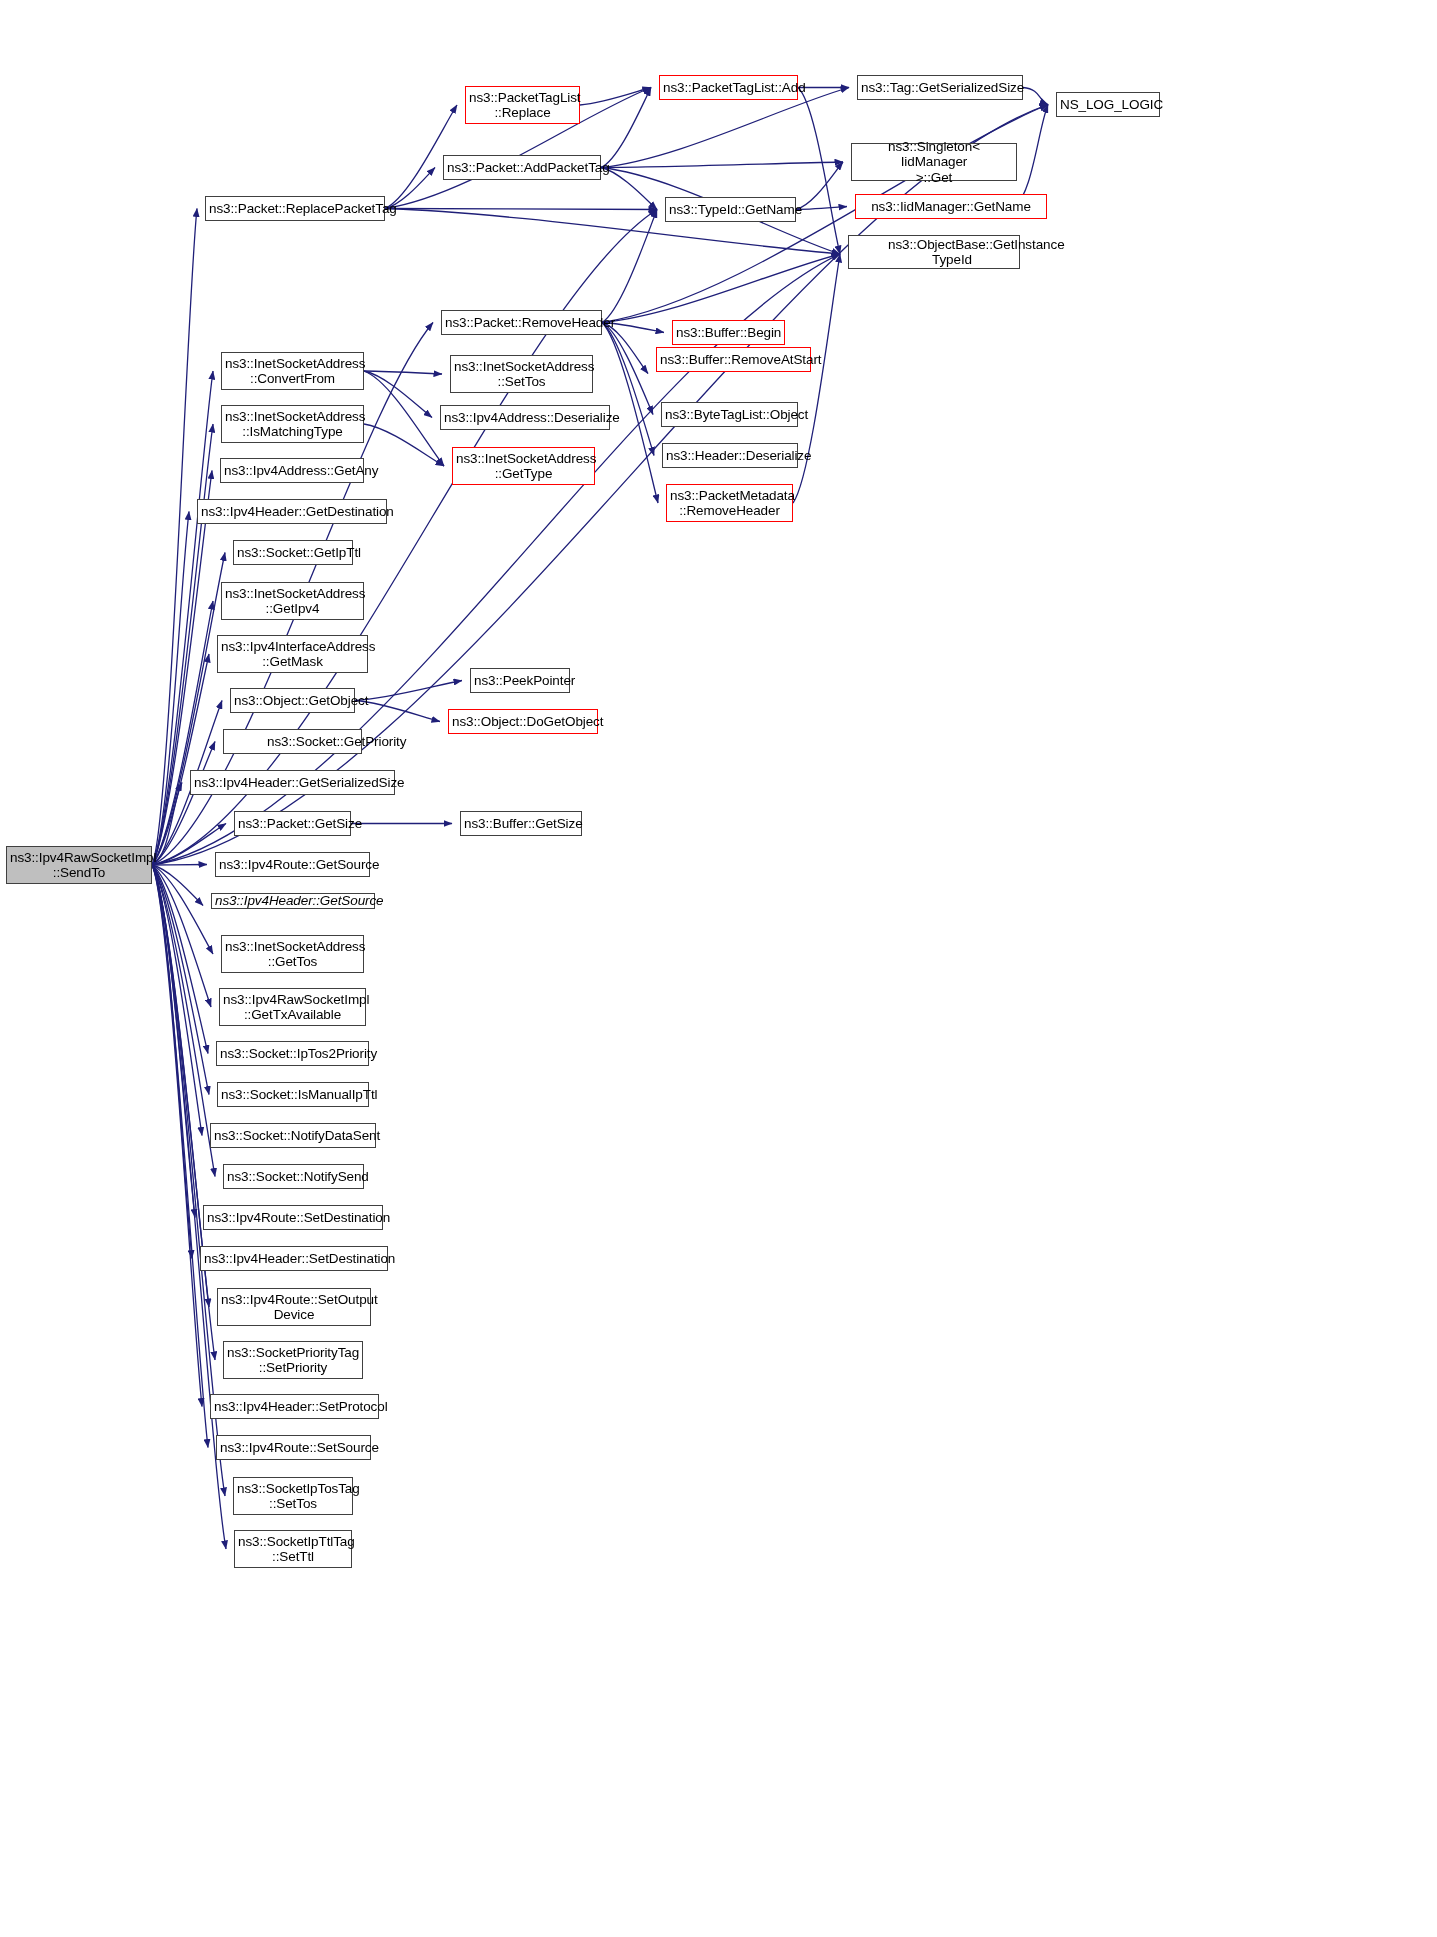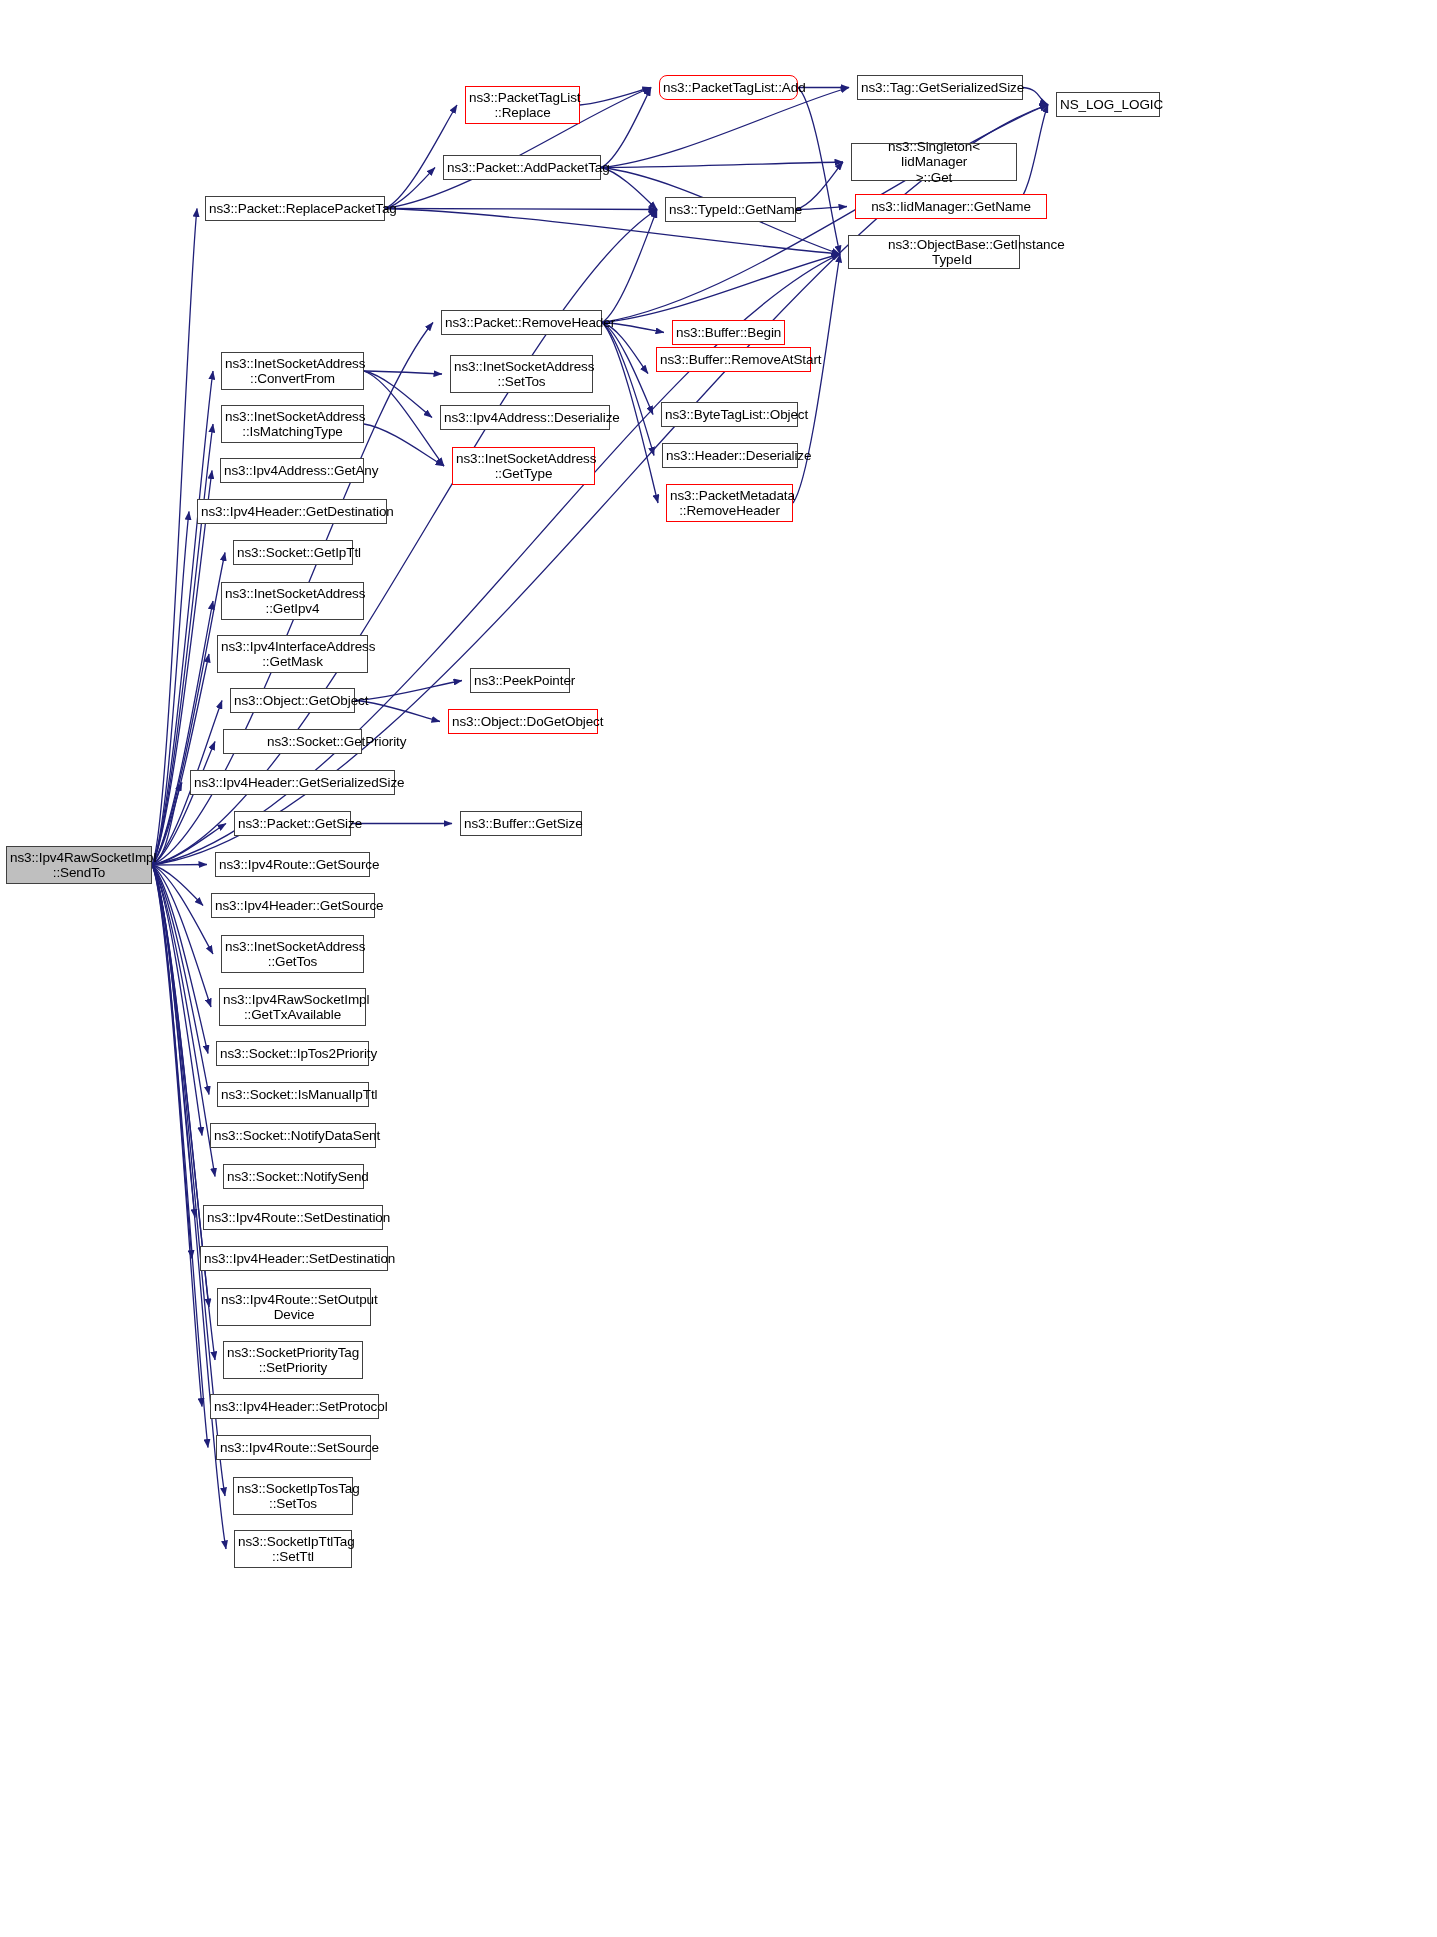--- a/index.html
+++ b/index.html
@@ -129,21 +129,21 @@
       <path d="M355,700.5 C382.9,702.579 420.1,716.3025 440,721.5" fill="none" stroke="#1f1f78" stroke-width="1.3" marker-end="url(#arrowhead)"></path>
       <path d="M351,823.5 C383.7,823.5 427.3,823.5 452,823.5" fill="none" stroke="#1f1f78" stroke-width="1.3" marker-end="url(#arrowhead)"></path>
     </svg>
   <div id="node-layer">
       <div class="node root" style="left: 6px; top: 846px; width: 146px; height: 38px;"><span class="node-label">ns3::Ipv4RawSocketImpl
 ::SendTo</span></div>
       <div class="node" style="left: 205px; top: 196px; width: 180px; height: 25px;"><span class="node-label">ns3::Packet::ReplacePacketTag</span></div>
       <div class="node red" style="left: 465px; top: 86px; width: 115px; height: 38px;"><span class="node-label">ns3::PacketTagList
 ::Replace</span></div>
       <div class="node" style="left: 443px; top: 155px; width: 158px; height: 25px;"><span class="node-label">ns3::Packet::AddPacketTag</span></div>
-      <div class="node red" style="left: 659px; top: 75px; width: 139px; height: 25px; border-radius: 8px;"><span class="node-label">ns3::PacketTagList::Add</span></div>
+      <div class="node red" style="left: 659px; top: 75px; width: 139px; height: 25px;"><span class="node-label">ns3::PacketTagList::Add</span></div>
       <div class="node" style="left: 857px; top: 75px; width: 166px; height: 25px;"><span class="node-label">ns3::Tag::GetSerializedSize</span></div>
       <div class="node" style="left: 1056px; top: 92px; width: 104px; height: 25px;"><span class="node-label">NS_LOG_LOGIC</span></div>
       <div class="node" style="left: 851px; top: 143px; width: 166px; height: 38px;"><span class="node-label">ns3::Singleton&lt; IidManager
 &gt;::Get</span></div>
       <div class="node red" style="left: 855px; top: 194px; width: 192px; height: 25px;"><span class="node-label">ns3::IidManager::GetName</span></div>
       <div class="node" style="left: 665px; top: 197px; width: 131px; height: 25px;"><span class="node-label">ns3::TypeId::GetName</span></div>
       <div class="node" style="left: 848px; top: 235px; width: 172px; height: 34px; padding-left: 39px;"><span class="node-label">ns3::ObjectBase::GetInstance
 TypeId</span></div>
       <div class="node" style="left: 441px; top: 310px; width: 161px; height: 25px;"><span class="node-label">ns3::Packet::RemoveHeader</span></div>
       <div class="node red" style="left: 672px; top: 320px; width: 113px; height: 25px;"><span class="node-label">ns3::Buffer::Begin</span></div>
@@ -169,21 +169,21 @@
       <div class="node" style="left: 217px; top: 635px; width: 151px; height: 38px;"><span class="node-label">ns3::Ipv4InterfaceAddress
 ::GetMask</span></div>
       <div class="node" style="left: 230px; top: 688px; width: 125px; height: 25px;"><span class="node-label">ns3::Object::GetObject</span></div>
       <div class="node" style="left: 470px; top: 668px; width: 100px; height: 25px;"><span class="node-label">ns3::PeekPointer</span></div>
       <div class="node red" style="left: 448px; top: 709px; width: 150px; height: 25px;"><span class="node-label">ns3::Object::DoGetObject</span></div>
       <div class="node" style="left: 223px; top: 729px; width: 139px; height: 25px; padding-left: 43px;"><span class="node-label">ns3::Socket::GetPriority</span></div>
       <div class="node" style="left: 190px; top: 770px; width: 205px; height: 25px;"><span class="node-label">ns3::Ipv4Header::GetSerializedSize</span></div>
       <div class="node" style="left: 234px; top: 811px; width: 117px; height: 25px; justify-content: center;"><span class="node-label">ns3::Packet::GetSize</span></div>
       <div class="node" style="left: 460px; top: 811px; width: 122px; height: 25px;"><span class="node-label">ns3::Buffer::GetSize</span></div>
       <div class="node" style="left: 215px; top: 852px; width: 155px; height: 25px;"><span class="node-label">ns3::Ipv4Route::GetSource</span></div>
-      <div class="node" style="left: 211px; top: 893px; width: 164px; height: 25px;"><span class="node-label">ns3::Ipv4Header::GetSource</span></div>
+      <div class="node" style="left: 211px; top: 893px; width: 164px; height: 16px; font-style: italic;"><span class="node-label">ns3::Ipv4Header::GetSource</span></div>
       <div class="node" style="left: 221px; top: 935px; width: 143px; height: 38px;"><span class="node-label">ns3::InetSocketAddress
 ::GetTos</span></div>
       <div class="node" style="left: 219px; top: 988px; width: 147px; height: 38px;"><span class="node-label">ns3::Ipv4RawSocketImpl
 ::GetTxAvailable</span></div>
       <div class="node" style="left: 216px; top: 1041px; width: 153px; height: 25px;"><span class="node-label">ns3::Socket::IpTos2Priority</span></div>
       <div class="node" style="left: 217px; top: 1082px; width: 152px; height: 25px;"><span class="node-label">ns3::Socket::IsManualIpTtl</span></div>
       <div class="node" style="left: 210px; top: 1123px; width: 166px; height: 25px;"><span class="node-label">ns3::Socket::NotifyDataSent</span></div>
       <div class="node" style="left: 223px; top: 1164px; width: 141px; height: 25px;"><span class="node-label">ns3::Socket::NotifySend</span></div>
       <div class="node" style="left: 203px; top: 1205px; width: 180px; height: 25px;"><span class="node-label">ns3::Ipv4Route::SetDestination</span></div>
       <div class="node" style="left: 200px; top: 1246px; width: 188px; height: 25px;"><span class="node-label">ns3::Ipv4Header::SetDestination</span></div>

